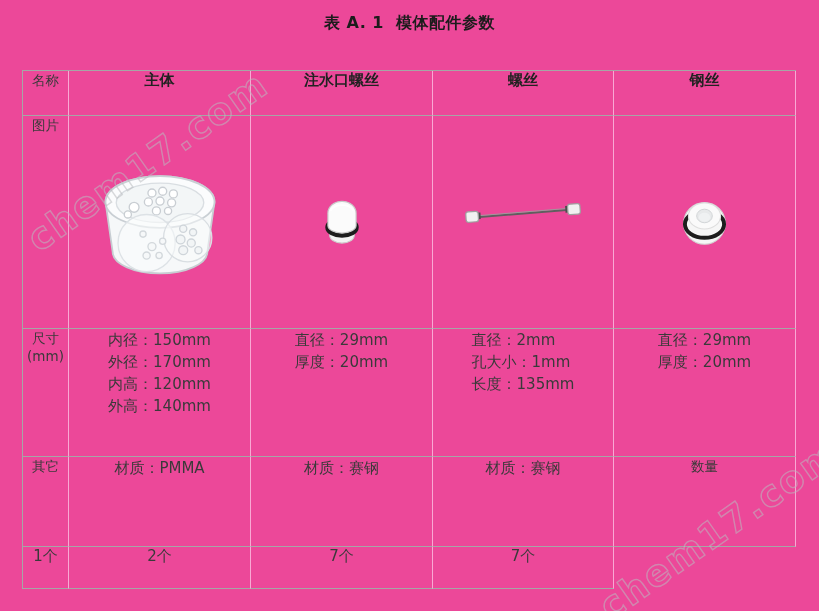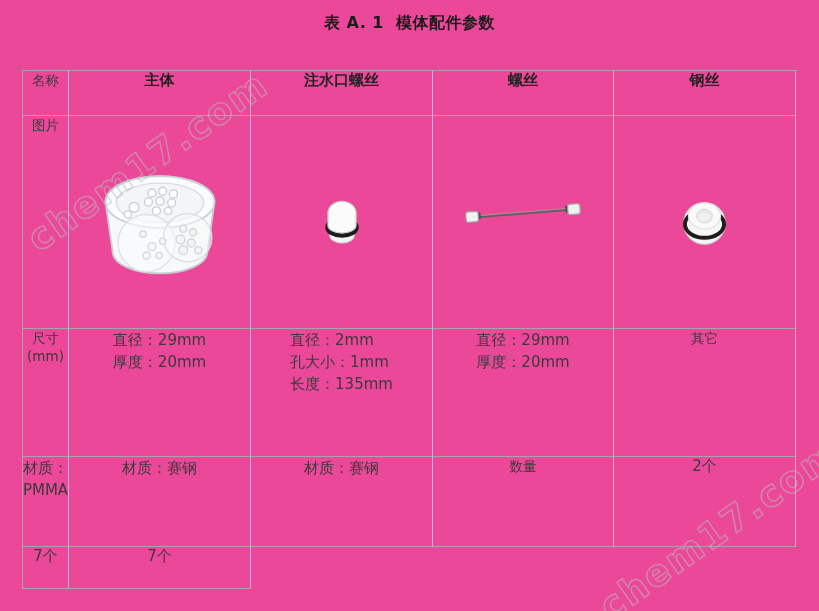--- a/index.html
+++ b/index.html
@@ -152,20 +152,26 @@
           <ellipse cx="27" cy="23" rx="6.5" ry="5.2" fill="#eff1f2"></ellipse>
         </svg>
       </div>
     </div>
 
     <div class="cell">
       <span class="label">尺寸
 (mm)</span>
     </div>
     <div class="cell">
+      <span class="txt">内径：150mm
+外径：170mm
+内高：120mm
+外高：140mm</span>
+    </div>
+    <div class="cell">
       <span class="txt">直径：29mm
 厚度：20mm</span>
     </div>
     <div class="cell">
       <span class="txt">直径：2mm
 孔大小：1mm
 长度：135mm</span>
     </div>
     <div class="cell">
       <span class="txt">直径：29mm
@@ -182,20 +188,23 @@
       <span class="txt">材质：赛钢</span>
     </div>
     <div class="cell">
       <span class="txt">材质：赛钢</span>
     </div>
 
     <div class="cell">
       <span class="label">数量</span>
     </div>
     <div class="cell">
+      <span class="qty">1个</span>
+    </div>
+    <div class="cell">
       <span class="qty">2个</span>
     </div>
     <div class="cell">
       <span class="qty">7个</span>
     </div>
     <div class="cell">
       <span class="qty">7个</span>
     </div>
 
   </div>

